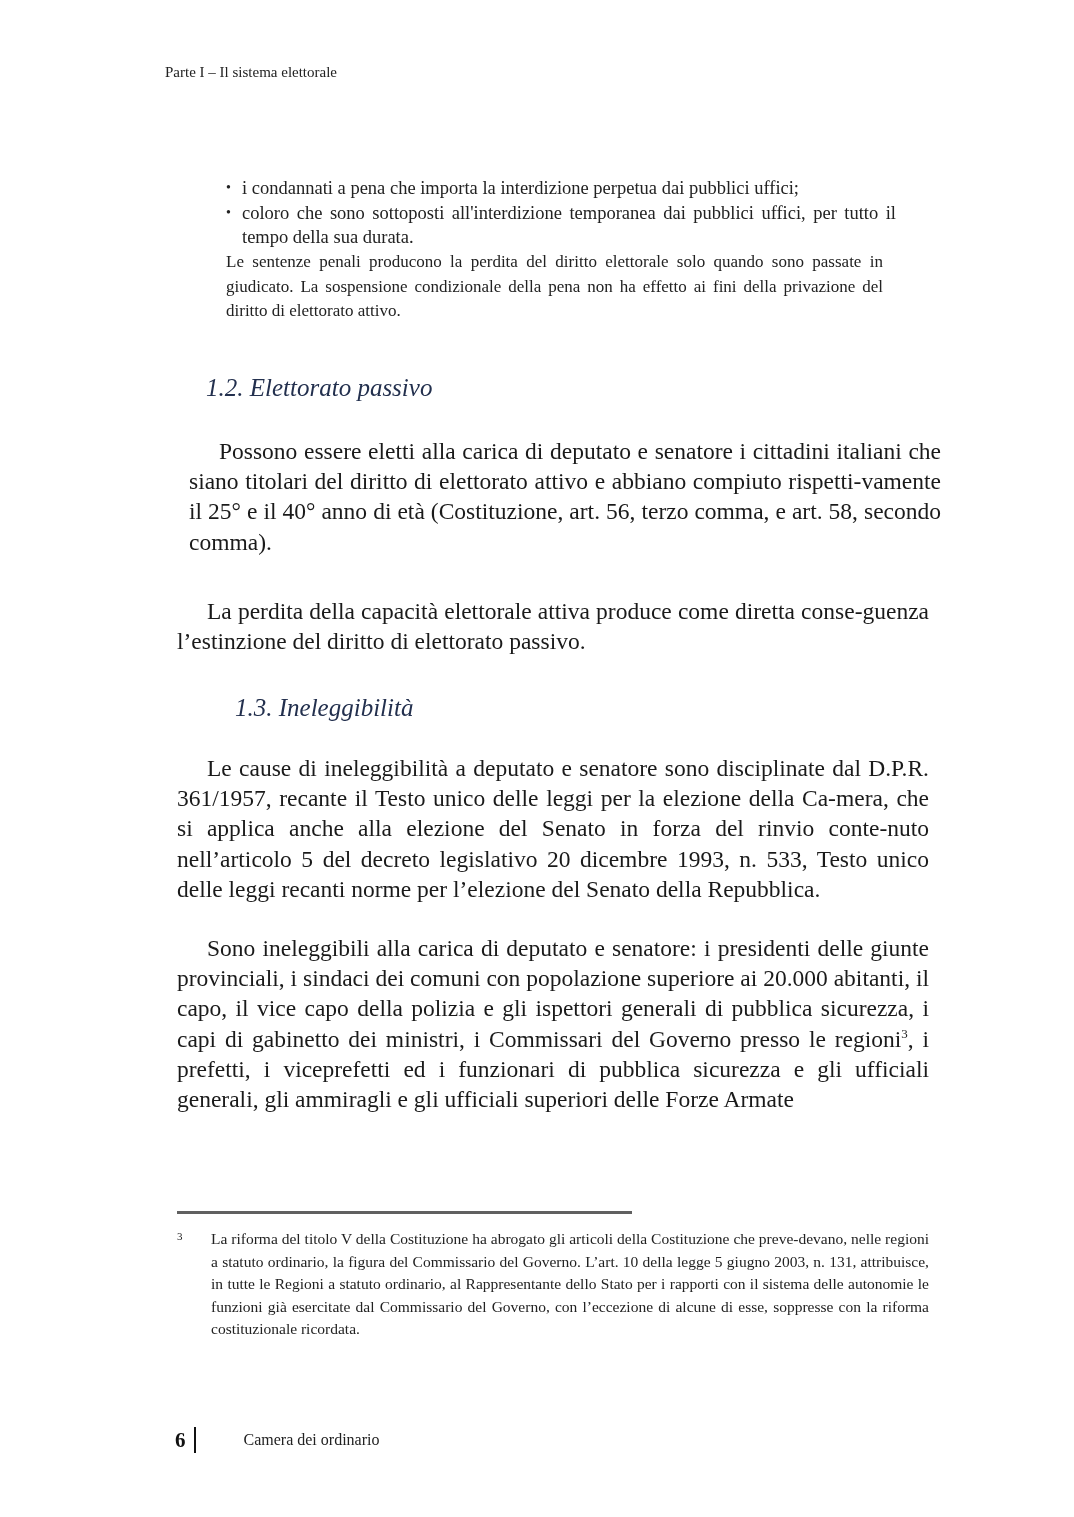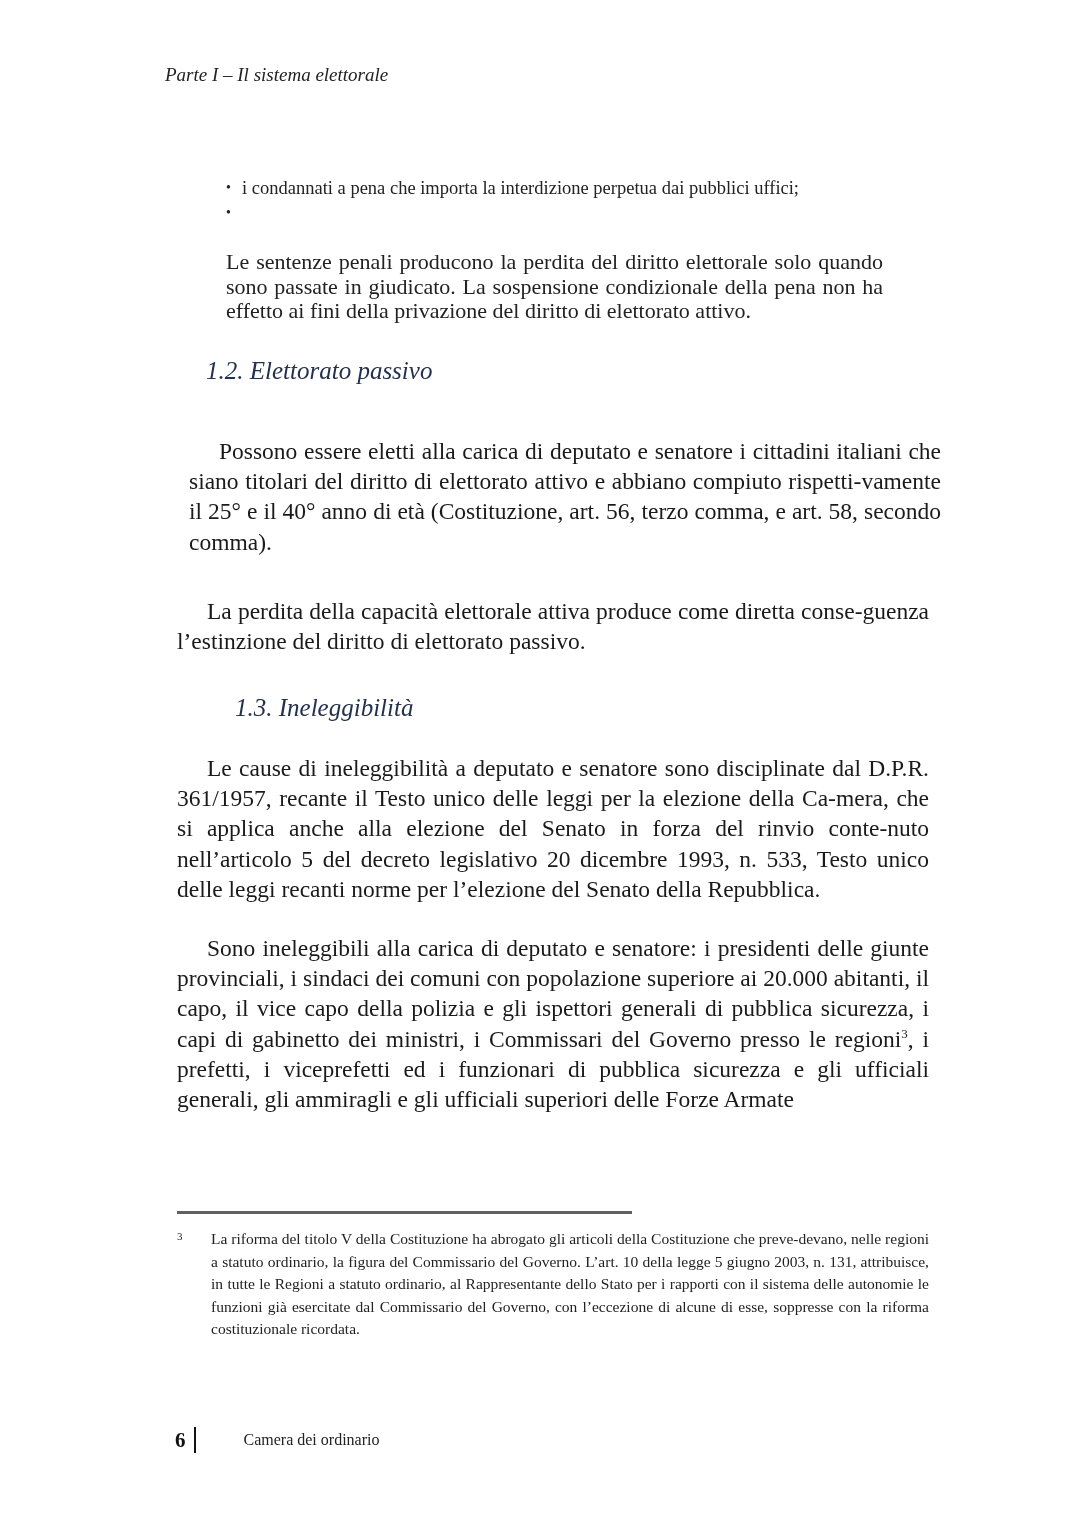--- a/index.html
+++ b/index.html
@@ -2,32 +2,32 @@
 <html><head>
 <meta charset="utf-8">
 <style>
   html, body { margin: 0; padding: 0; background: #ffffff; }
   body {
     width: 1074px; height: 1517px; position: relative; overflow: hidden;
     font-family: "Liberation Serif", "DejaVu Serif", serif; color: #1a1a1a;
   }
   .running-head {
     position: absolute; left: 165px; top: 64px;
-    font-style: italic; font-size: 19px; color: #222;
+    font-size: 15px; color: #222;
   }
   .list-block {
     position: absolute; left: 226px; top: 176px; width: 670px;
     font-size: 18.5px; line-height: 24.5px; color: #222;
   }
   .list-block ul { list-style: none; margin: 0; padding: 0; }
   .list-block li { position: relative; padding-left: 16px; text-align: justify; }
   .list-block li .bullet { position: absolute; left: 0; top: 0; font-size: 14px; }
   .small-para {
     position: absolute; left: 226px; top: 250px; width: 657px;
-    font-size: 22px; line-height: 24.5px; text-align: justify; color: #222;
+    font-size: 17px; line-height: 24.5px; text-align: justify; color: #222;
   }
   .section-heading {
     position: absolute; left: 206px;
     font-style: italic; font-size: 25px; color: #23304e;
   }
   .body-para {
     position: absolute; left: 177px; width: 752px;
     font-size: 23.5px; line-height: 30.2px; text-align: justify; color: #1a1a1a;
     text-indent: 30px;
   }
@@ -56,27 +56,28 @@
 <div class="running-head">Parte I – Il sistema elettorale</div>
 
 <div class="list-block">
   <ul>
     <li>
       <span class="bullet">•</span>
       <span>i condannati a pena che importa la interdizione perpetua dai pubblici uffici;</span>
     </li>
     <li>
       <span class="bullet">•</span>
+      <span>coloro che sono sottoposti all'interdizione temporanea dai pubblici uffici, per tutto il tempo della sua durata.</span>
     </li>
   </ul>
 </div>
 
 <p class="small-para" style="margin:0;">Le sentenze penali producono la perdita del diritto elettorale solo quando sono passate in giudicato. La sospensione condizionale della pena non ha effetto ai fini della privazione del diritto di elettorato attivo.</p>
 
-<div class="section-heading" style="top:357px;">1.2. Elettorato passivo</div>
+<div class="section-heading" style="top:374px;">1.2. Elettorato passivo</div>
 
 <p class="body-para" style="top:424px; margin:12px;">Possono essere eletti alla carica di deputato e senatore i cittadini italiani che siano titolari del diritto di elettorato attivo e abbiano compiuto rispetti-vamente il 25° e il 40° anno di età (Costituzione, art. 56, terzo comma, e art. 58, secondo comma).</p>
 
 <p class="body-para" style="top:596px; margin:0;">La perdita della capacità elettorale attiva produce come diretta conse-guenza l’estinzione del diritto di elettorato passivo.</p>
 
 <div class="section-heading" style="top:694px;margin-left:29px;">1.3. Ineleggibilità</div>
 
 <p class="body-para" style="top:753px; margin:0;">Le cause di ineleggibilità a deputato e senatore sono disciplinate dal D.P.R. 361/1957, recante il Testo unico delle leggi per la elezione della Ca-mera, che si applica anche alla elezione del Senato in forza del rinvio conte-nuto nell’articolo 5 del decreto legislativo 20 dicembre 1993, n. 533, Testo unico delle leggi recanti norme per l’elezione del Senato della Repubblica.</p>
 
 <p class="body-para" style="top:933px; margin:0;"><span>Sono ineleggibili alla carica di deputato e senatore: i presidenti delle giunte provinciali, i sindaci dei comuni con popolazione superiore ai 20.000 abitanti, il capo, il vice capo della polizia e gli ispettori generali di pubblica sicurezza, i capi di gabinetto dei ministri, i Commissari del Governo presso le regioni</span><sup>3</sup><span>, i prefetti, i viceprefetti ed i funzionari di pubblica sicurezza e gli ufficiali generali, gli ammiragli e gli ufficiali superiori delle Forze Armate</span></p>

